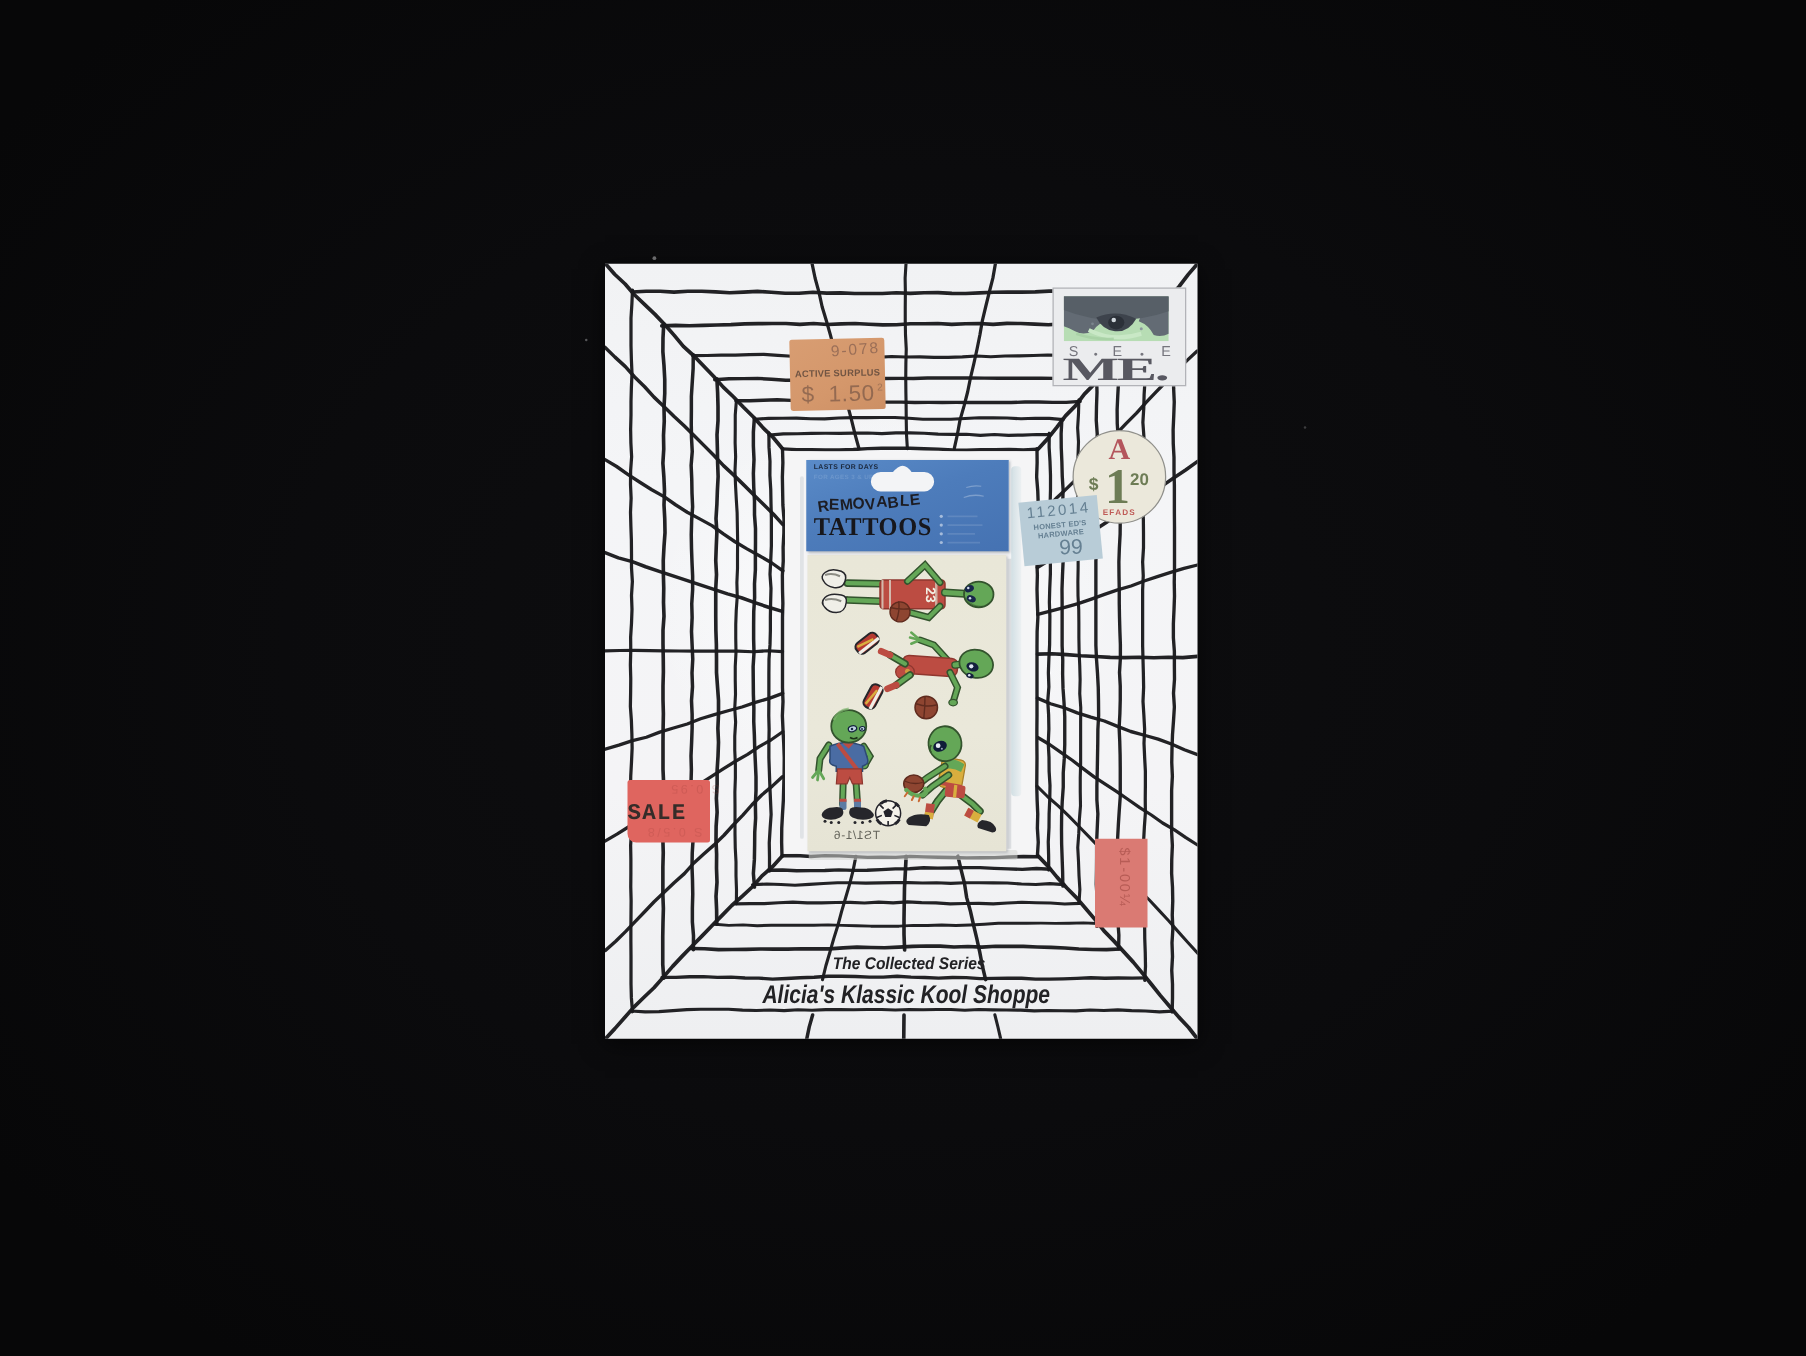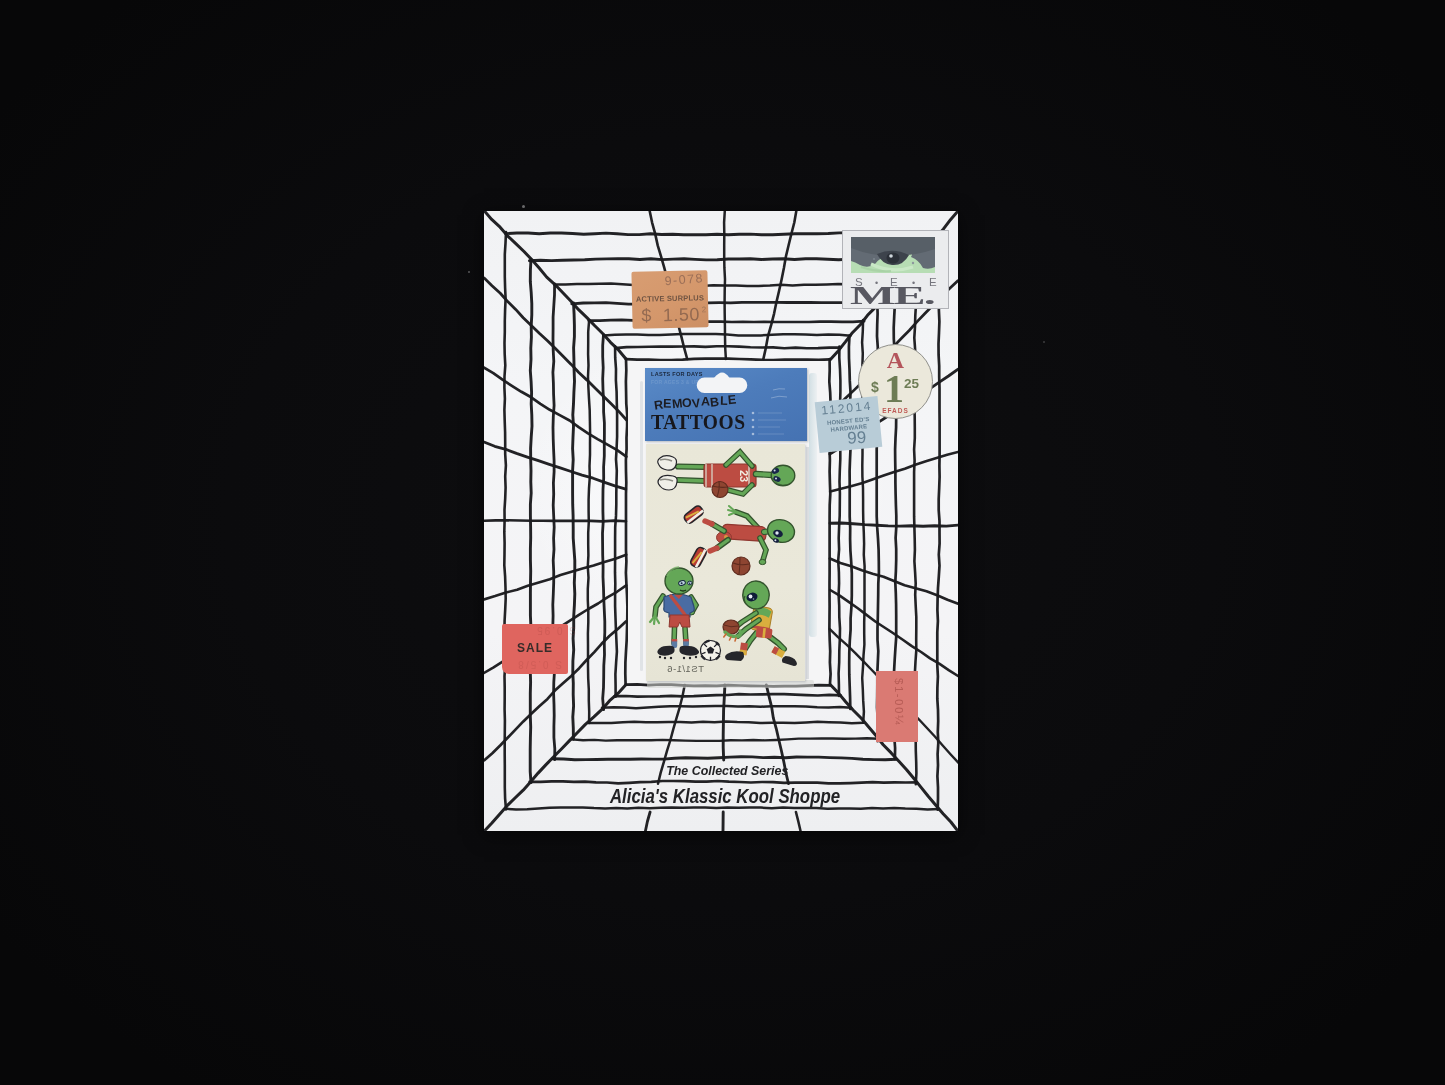--- a/index.html
+++ b/index.html
@@ -46,21 +46,21 @@
   #circ .d{position:absolute;left:12px;top:34px;font-size:14px;font-weight:bold;color:#6d7c55;}
   #circ .one{position:absolute;left:25px;top:20px;font-family:"Liberation Serif",serif;font-size:40px;font-weight:bold;color:#6d7c55;}
   #circ .c25{position:absolute;left:45px;top:31px;font-size:13.5px;font-weight:bold;color:#6d7c55;}
   #circ .ef{position:absolute;left:0;top:62px;width:100%;text-align:center;font-size:6.5px;font-weight:bold;color:#bf5a56;letter-spacing:1px;}
   #tag-blue{position:absolute;left:333px;top:188px;width:63px;height:51px;background:#b8ccd7;transform:rotate(-5.5deg);color:rgba(86,114,134,.85);}
   #tag-blue .n{position:absolute;left:0;top:2px;width:100%;text-align:center;font-size:12px;letter-spacing:2px;}
   #tag-blue .h1{position:absolute;left:0;top:19px;width:100%;text-align:center;font-size:6px;font-weight:bold;letter-spacing:.2px;}
   #tag-blue .h2{position:absolute;left:0;top:26px;width:100%;text-align:center;font-size:6px;font-weight:bold;letter-spacing:.2px;}
   #tag-blue .p{position:absolute;left:29px;top:30px;font-size:17px;transform:rotate(3deg);}
   #sale{position:absolute;left:18px;top:413px;width:66px;height:50px;background:#df655f;border-radius:2px 2px 2px 7px;}
-  #sale .s{position:absolute;left:0;top:17px;width:100%;text-align:center;font-size:12px;font-weight:bold;color:#352c29;letter-spacing:1px;}
+  #sale .s{position:absolute;left:0;top:17px;width:100%;font-size:18px;font-weight:bold;color:#352c29;letter-spacing:1px;font-family:Liberation Mono, monospace;}
   #sale .g1{position:absolute;left:8px;top:1px;width:100%;font-size:10px;color:rgba(150,60,54,.22);transform:rotate(180deg);letter-spacing:2px;}
   #sale .g2{position:absolute;left:-6px;top:35px;width:100%;font-size:10px;color:rgba(150,60,54,.2);transform:rotate(180deg);letter-spacing:2px;}
   #tag-red2{position:absolute;left:392px;top:460px;width:42px;height:71px;background:#da7a73;}
   #tag-red2 .t{position:absolute;left:29px;top:7px;font-size:11.5px;color:rgba(148,62,56,.5);letter-spacing:1.5px;transform:rotate(90deg);transform-origin:0 0;white-space:nowrap;}
   #collected{position:absolute;left:177px;top:552px;width:130px;text-align:center;white-space:nowrap;font-size:13.5px;font-weight:bold;font-style:italic;color:#222225;transform:scaleX(.92) translateZ(0);}
   #alicia{position:absolute;left:97px;top:573px;width:288px;text-align:center;font-size:20.5px;font-weight:bold;font-style:italic;color:#222225;white-space:nowrap;transform:scaleX(.82) translateZ(0);}
 </style>
 </head>
 <body>
 <div id="stage">
@@ -345,21 +345,21 @@
           <span style="left:47px">E</span>
           <span style="left:69px;font-size:9px;top:2px">•</span>
           <span style="left:86px">E</span>
       </div>
       <div class="me">ME.</div>
     </div>
     <div id="circ">
       <div class="A">A</div>
       <div class="d">$</div>
       <div class="one">1</div>
-      <div class="c25">25</div>
+      <div class="c25">20</div>
       <div class="ef">EFADS</div>
     </div>
     <div id="tag-blue">
       <div class="n">112014</div>
       <div class="h1">HONEST ED'S</div>
       <div class="h2">HARDWARE</div>
       <div class="p">99</div>
     </div>
     <div id="sale">
       <div class="g1">S 0.95</div>

